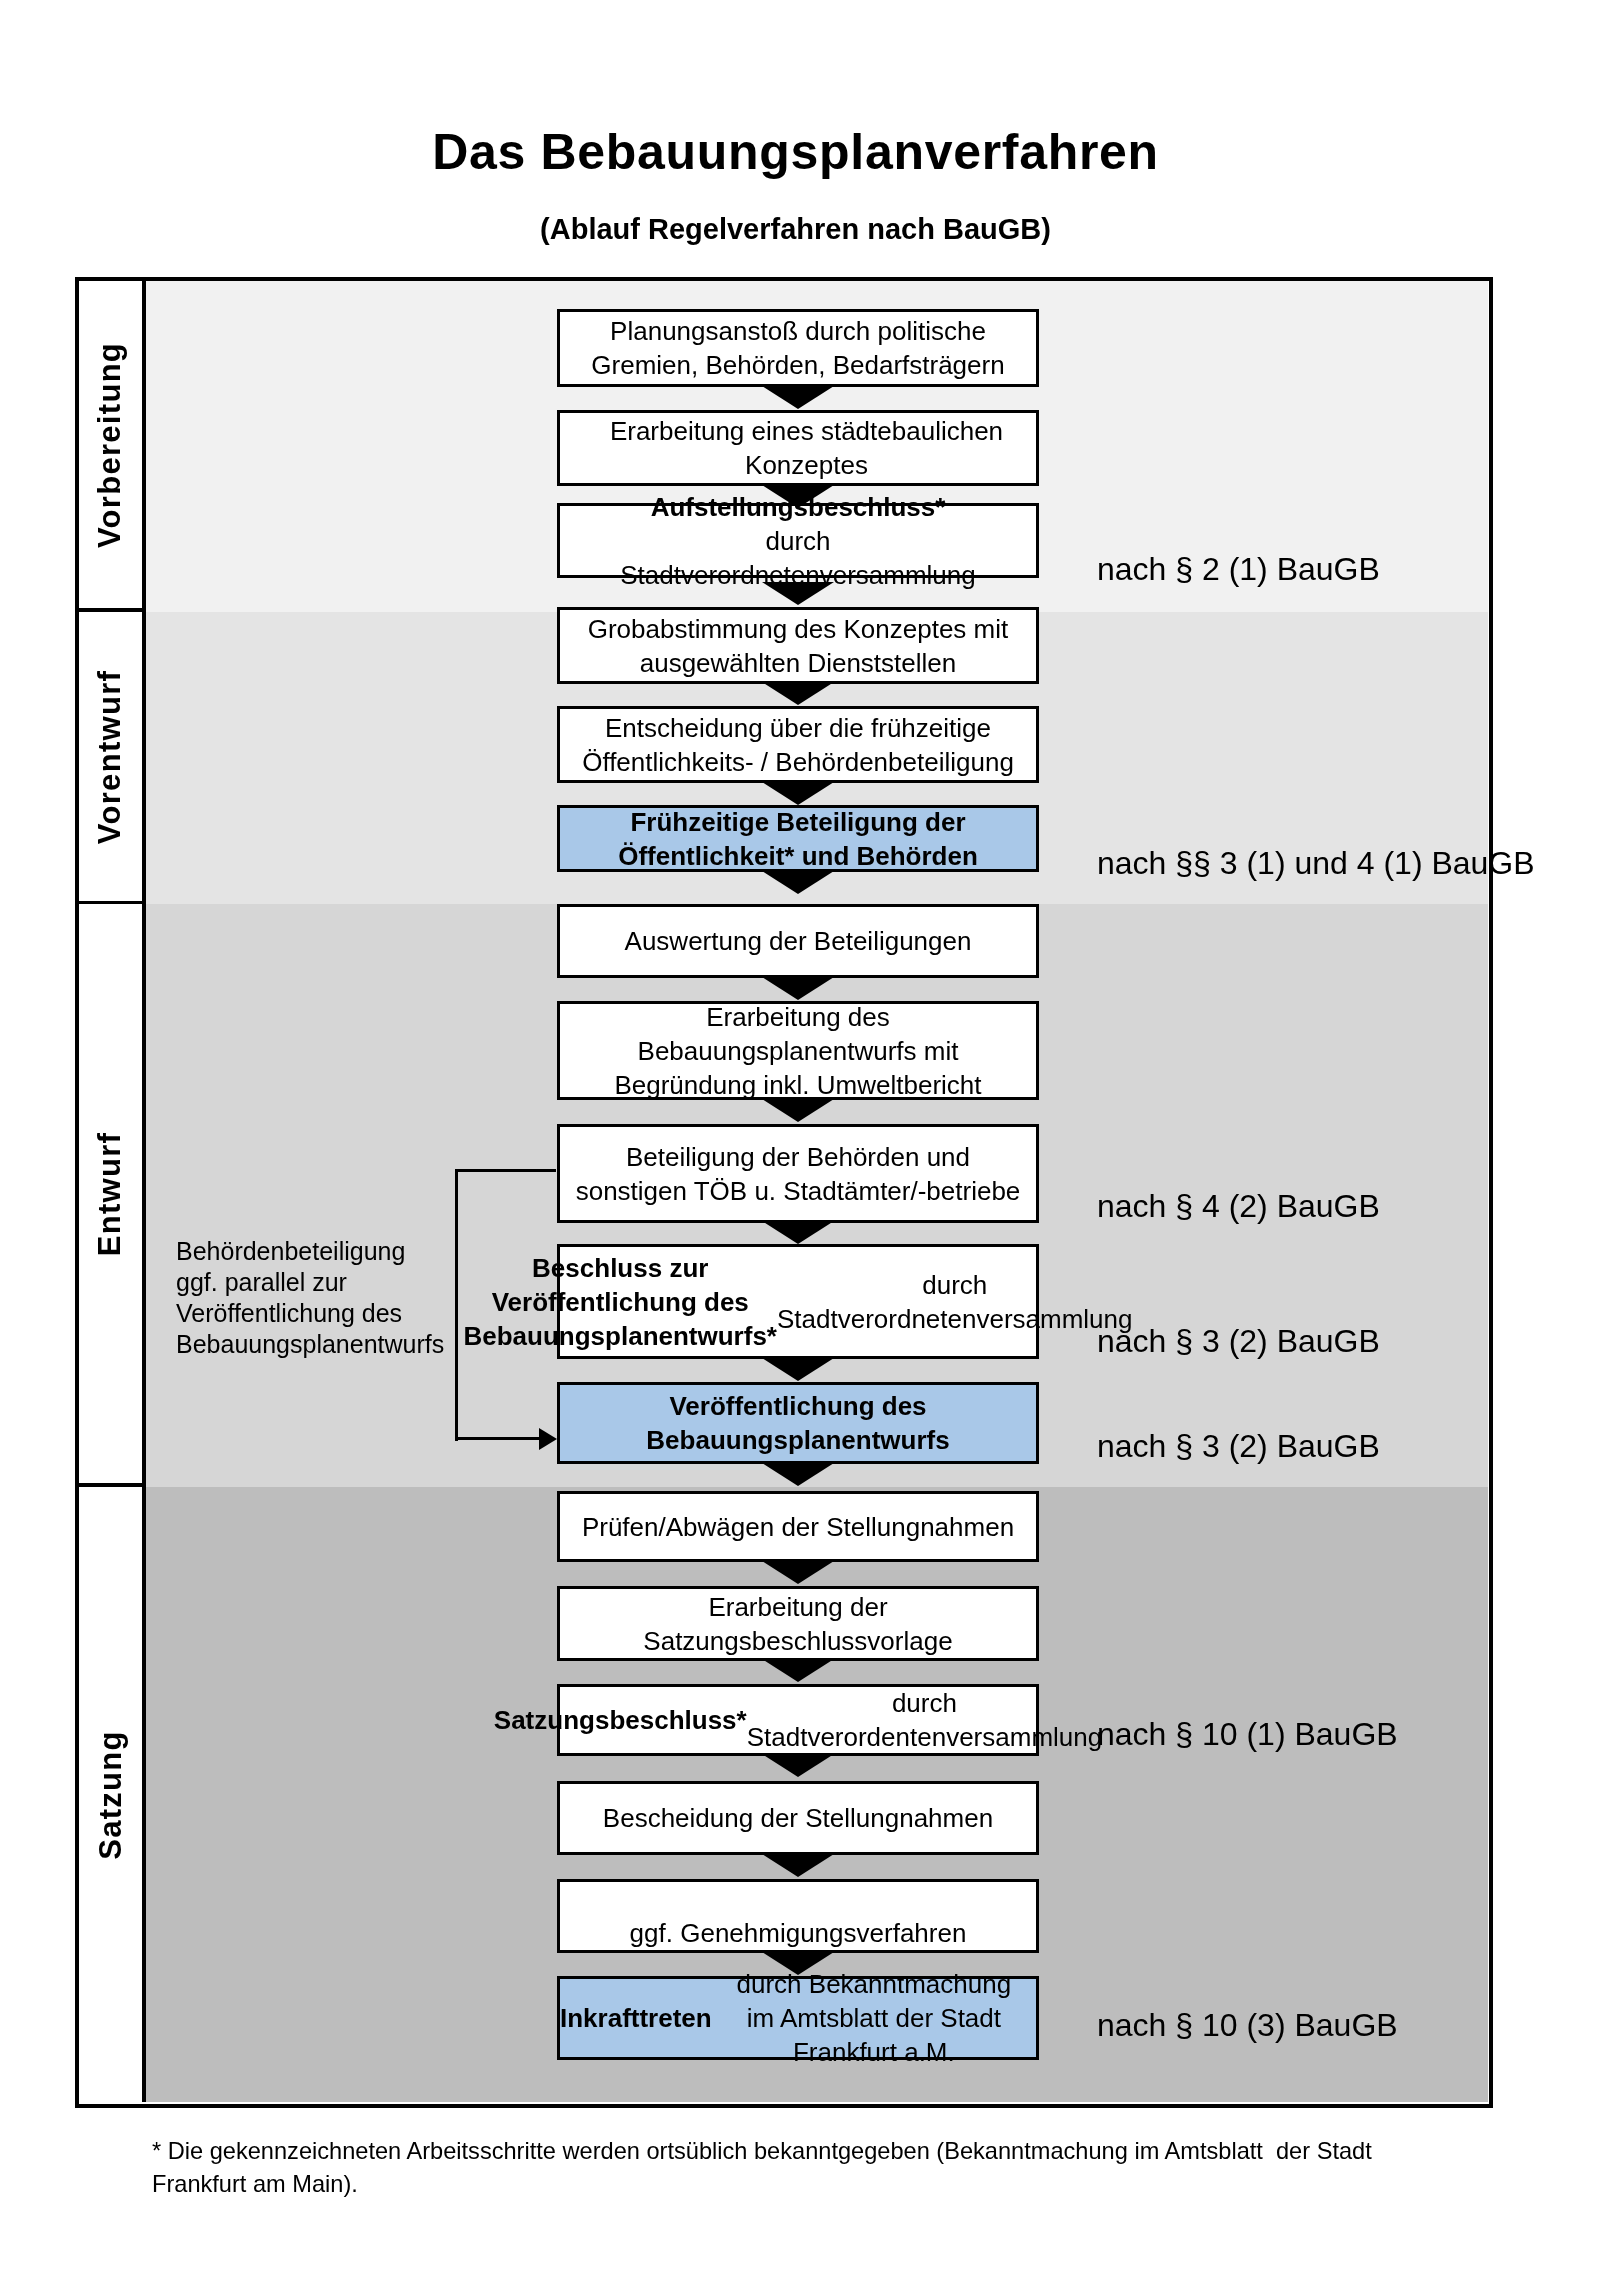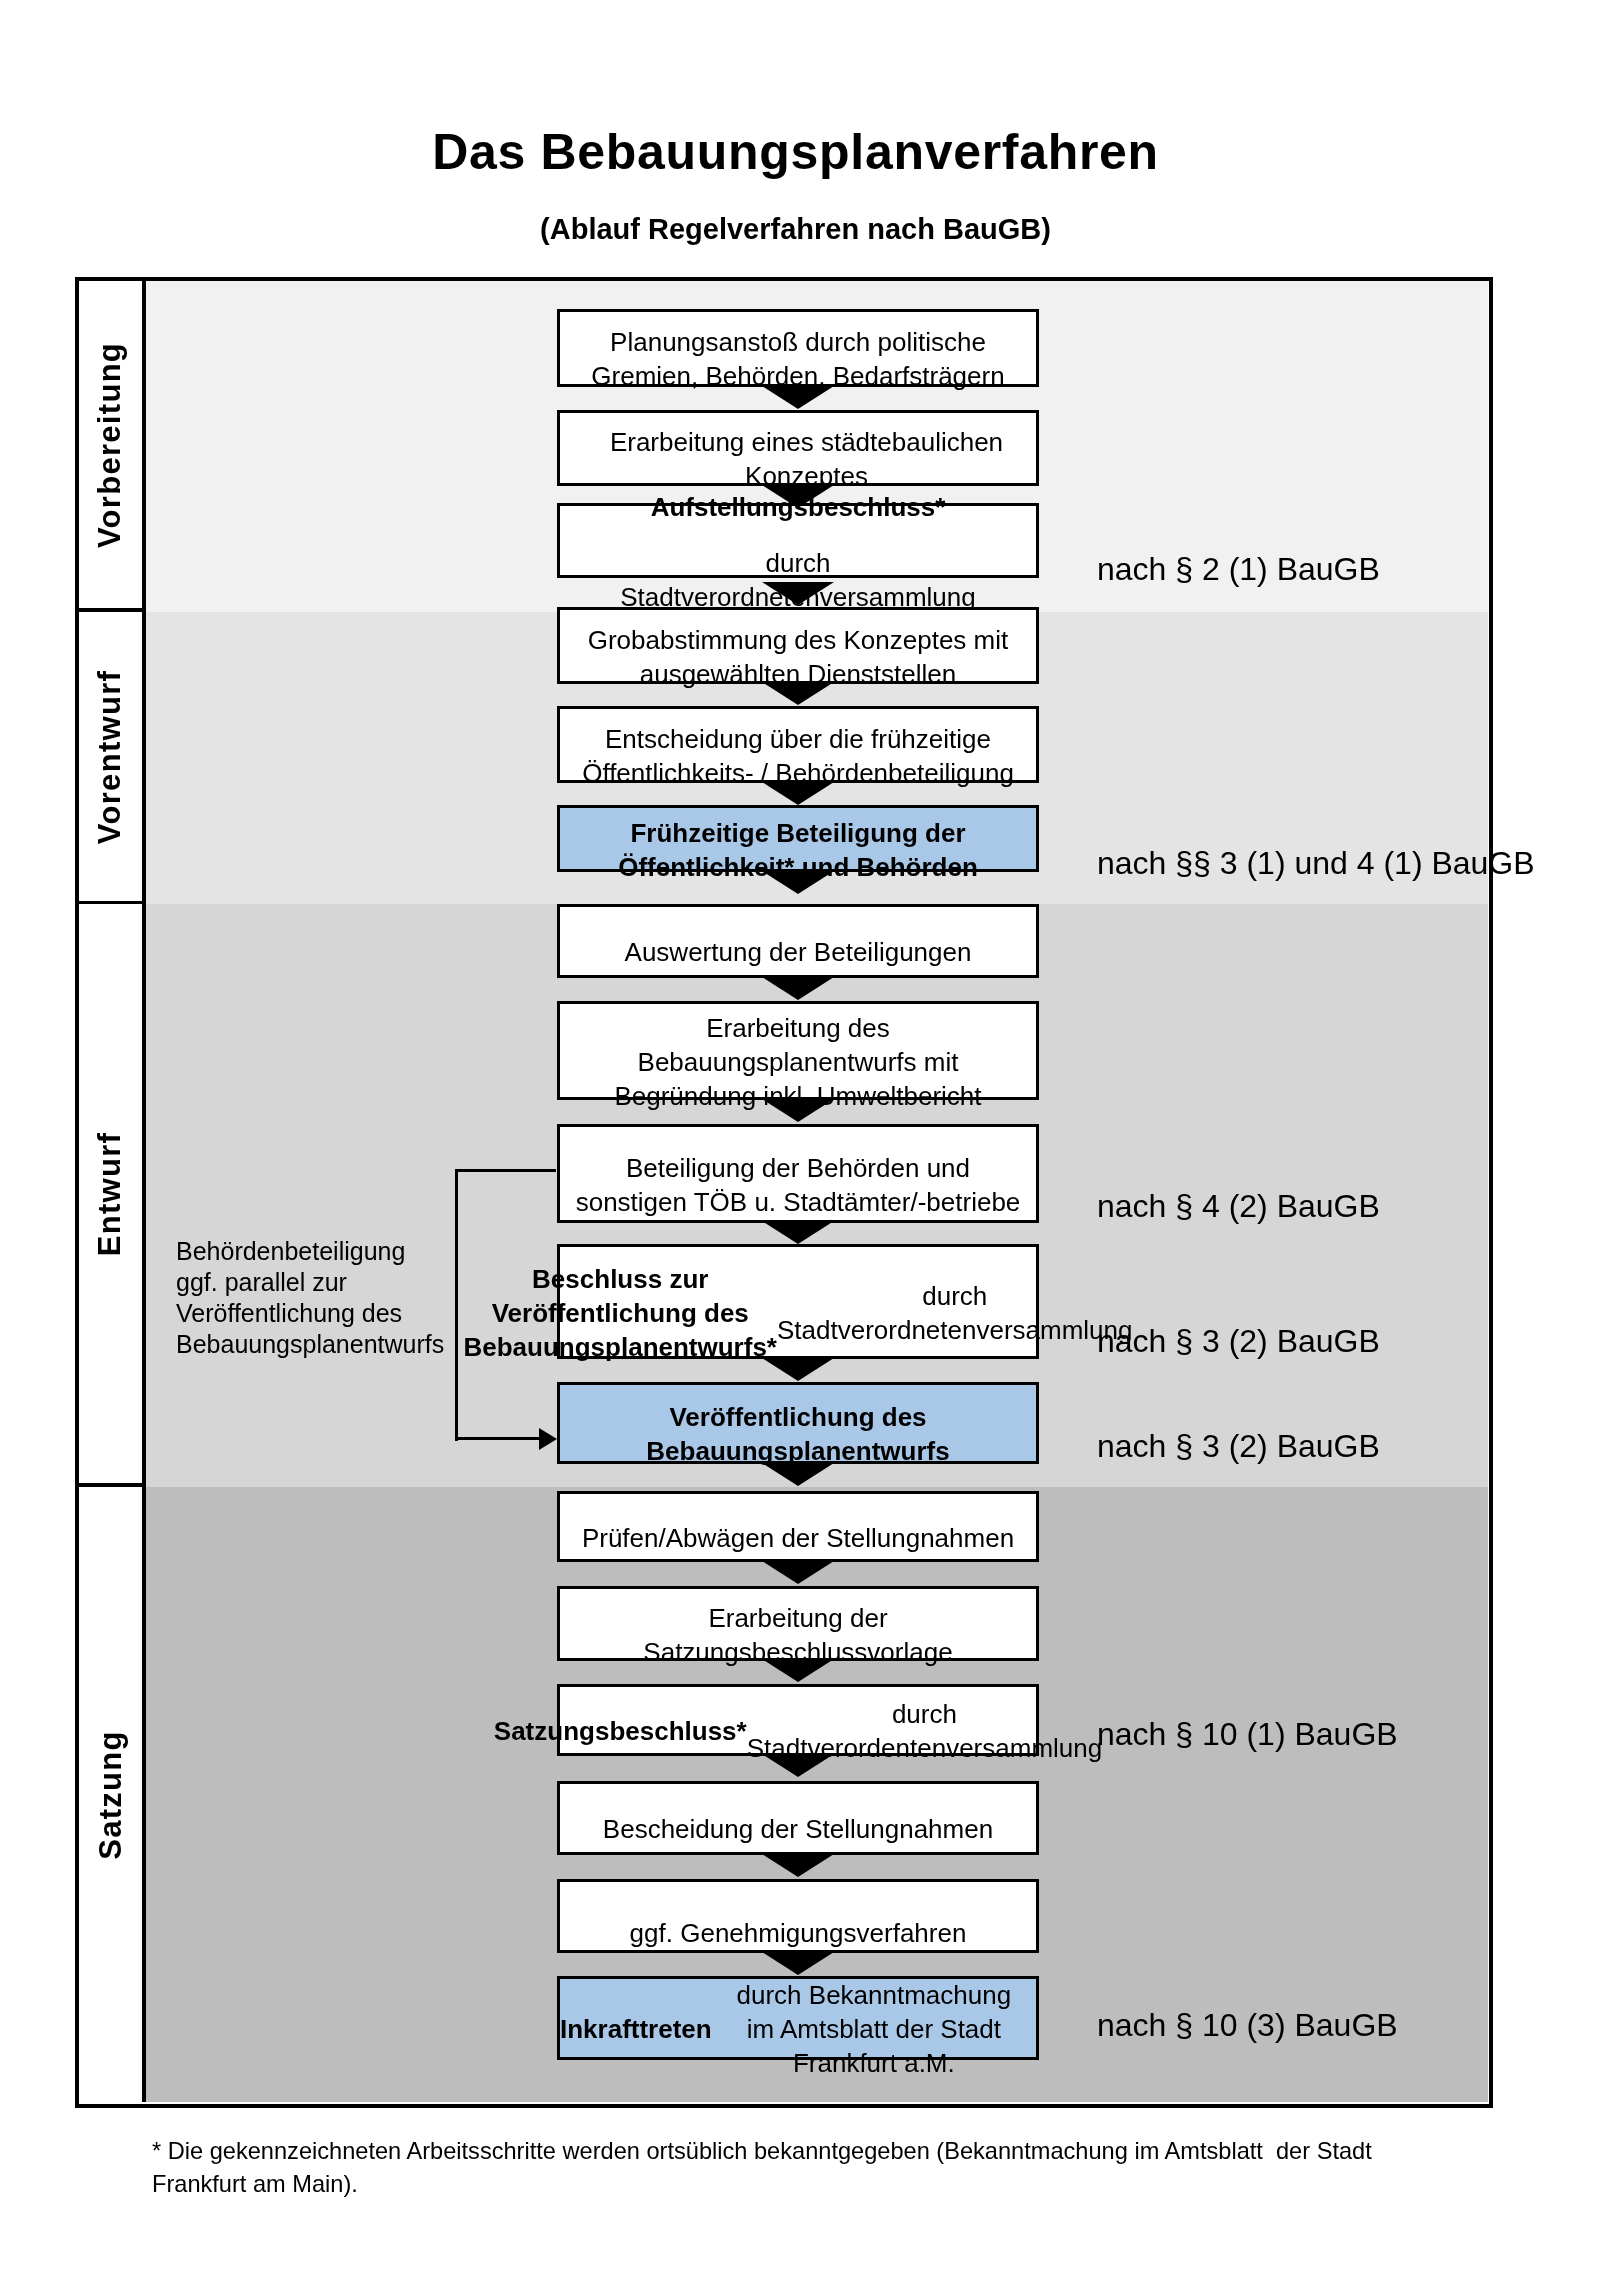--- a/index.html
+++ b/index.html
@@ -40,21 +40,21 @@
     transform:rotate(-90deg);white-space:nowrap;
     font-size:31px;font-weight:bold;letter-spacing:1.3px;
   }
   
   .step{
     position:absolute;left:478px;width:482px;box-sizing:border-box;
     border:3.9px solid #000;background:#ffffff;
     display:flex;align-items:center;justify-content:center;
     text-align:center;font-size:26px;line-height:34px;
   }
-  .step span{white-space:pre-line;margin-top:22px;}
+  .step span{white-space:pre-line;}
   .step .b{font-weight:bold;}
   .step.hl{background:#a9c8e8;}
   .s0{top:28px;height:78px;}
   .s1{top:129px;height:76px;padding-left:17px;}
   .s2{top:222px;height:75px;flex-direction:column;}
   .s3{top:326px;height:77px;}
   .s4{top:425px;height:77px;}
   .s5{top:524px;height:67px;}
   .s6{top:623px;height:74px;}
   .s7{top:720px;height:99px;}

